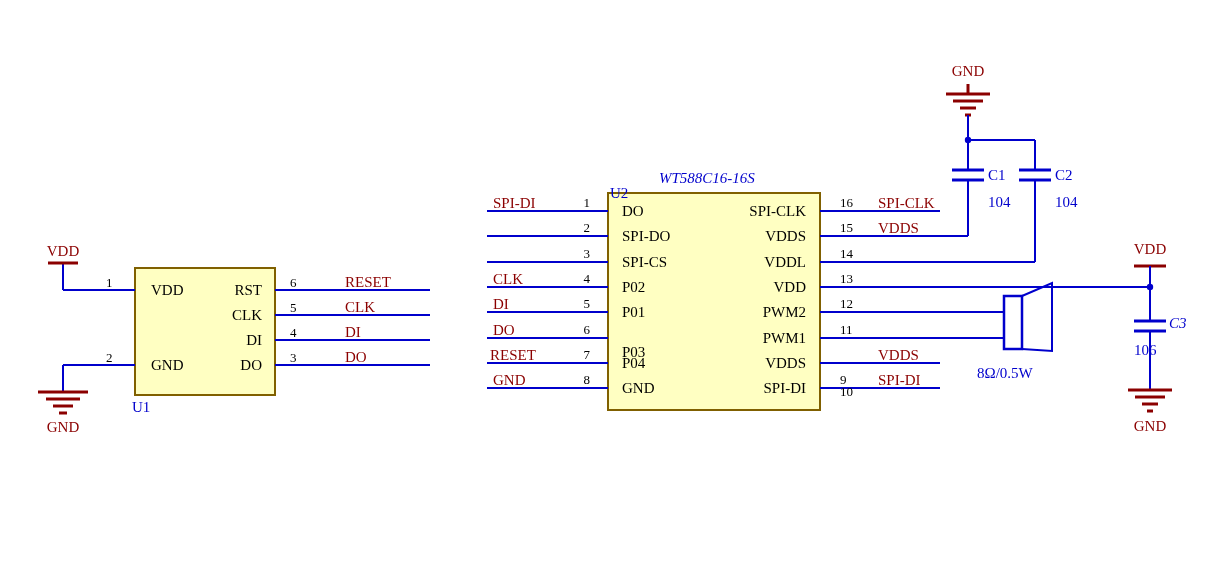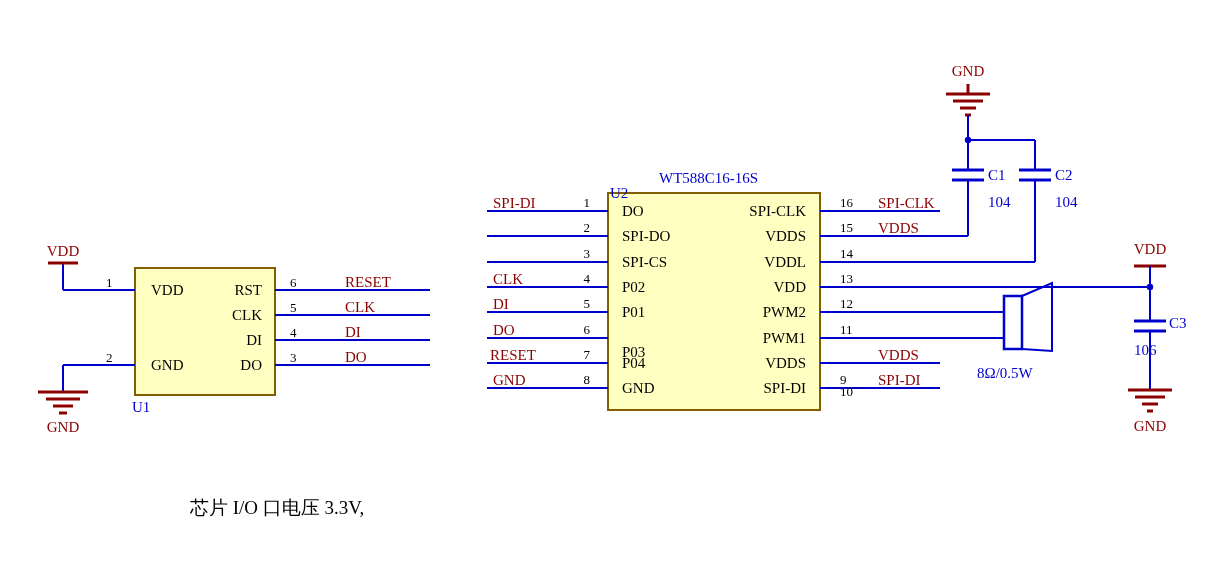--- a/index.html
+++ b/index.html
@@ -135,21 +135,21 @@
   <div class="t num" style="left:290px;top:301px;">5</div>
   <div class="t num" style="left:290px;top:326px;">4</div>
   <div class="t num" style="left:290px;top:351px;">3</div>
   <div class="t net" style="left:345px;top:274px;">RESET</div>
   <div class="t net" style="left:345px;top:299px;">CLK</div>
   <div class="t net" style="left:345px;top:324px;">DI</div>
   <div class="t net" style="left:345px;top:349px;">DO</div>
   <div class="t des" style="left:132px;top:399px;">U1</div>
 
   <div class="t des" style="left:610px;top:170px;margin-top:15px;">U2</div>
-  <div class="t des" style="left:659px;top:170px;">WT588C16-16S</div>
+  <div class="t des" style="left:659px;top:170px;font-style:italic;">WT588C16-16S</div>
 
   <div class="t num r20" style="left:570px;top:196px;">1</div>
   <div class="t num r20" style="left:570px;top:221px;">2</div>
   <div class="t num r20" style="left:570px;top:247px;">3</div>
   <div class="t num r20" style="left:570px;top:272px;">4</div>
   <div class="t num r20" style="left:570px;top:297px;">5</div>
   <div class="t num r20" style="left:570px;top:323px;">6</div>
   <div class="t num r20" style="left:570px;top:348px;">7</div>
   <div class="t num r20" style="left:570px;top:373px;">8</div>
 
@@ -191,20 +191,19 @@
   <div class="t net" style="left:878px;top:220px;">VDDS</div>
   <div class="t net" style="left:878px;top:347px;">VDDS</div>
   <div class="t net" style="left:878px;top:372px;">SPI-DI</div>
 
   <div class="t pwr" style="left:945px;top:63px;">GND</div>
   <div class="t des" style="left:988px;top:167px;">C1</div>
   <div class="t des" style="left:988px;top:194px;">104</div>
   <div class="t des" style="left:1055px;top:167px;">C2</div>
   <div class="t des" style="left:1055px;top:194px;">104</div>
   <div class="t pwr" style="left:1127px;top:241px;">VDD</div>
-  <div class="t des" style="left:1169px;top:315px;">C3</div>
+  <div class="t des" style="left:1169px;top:315px;font-style:italic;">C3</div>
   <div class="t des" style="left:1134px;top:342px;">106</div>
   <div class="t pwr" style="left:1127px;top:418px;">GND</div>
   <div class="t des" style="left:977px;top:365px;">8Ω/0.5W</div>
 
-  <div class="t note" style="left:190px;top:496px;">芯片 I/O 口电压 3.3V,</div>
 
 </div>
 
 </body></html>

